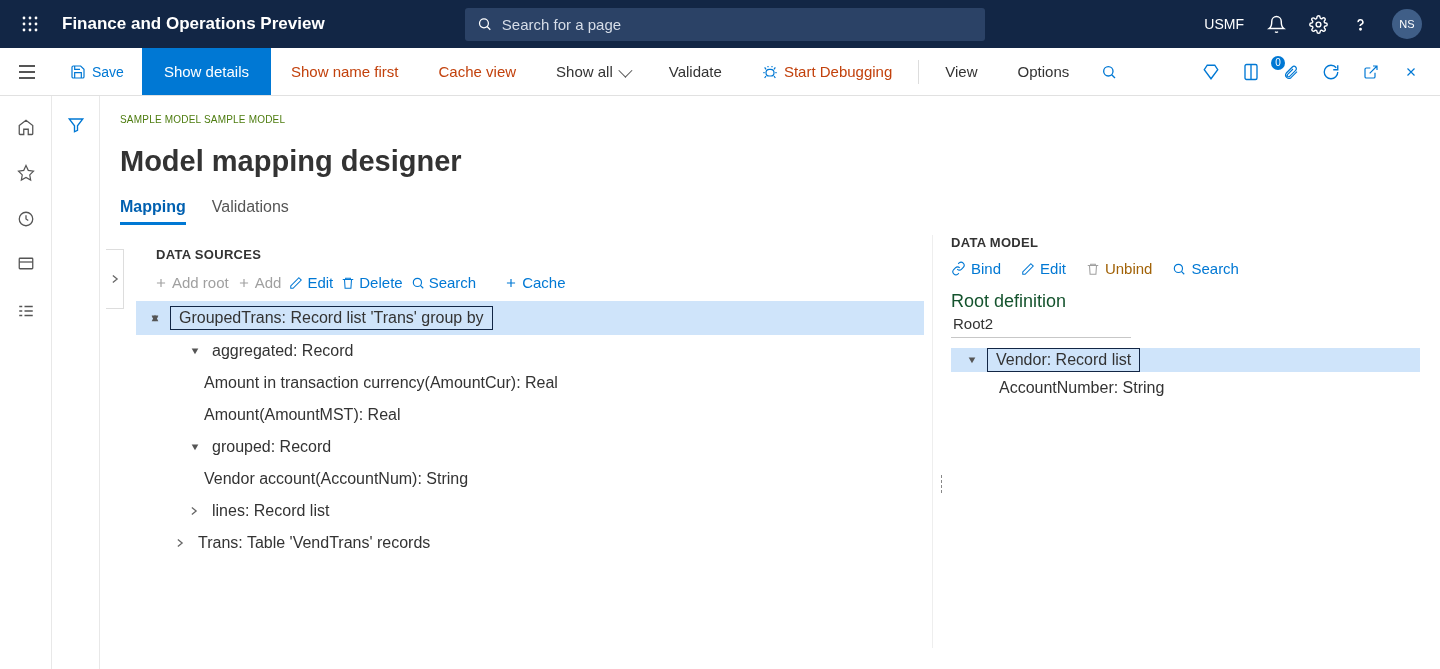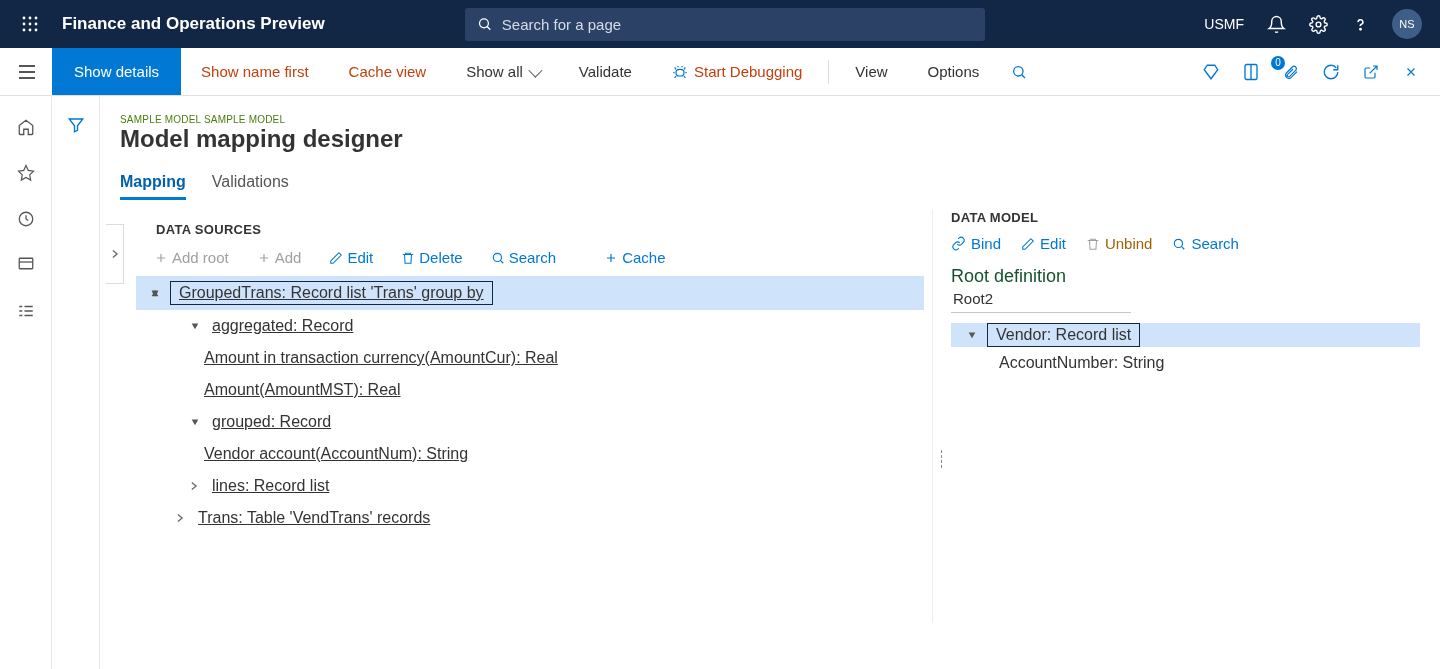--- a/index.html
+++ b/index.html
@@ -75,21 +75,21 @@
   .filter-col {
     width:48px; border-right:1px solid #e8e8e8;
     display:flex; justify-content:center; padding-top:20px;
   }
   .filter-col .fi { color:#0078d4; cursor:pointer; }
 
   .main {
     flex:1; padding:18px 14px 12px 20px; position:relative; overflow:hidden;
   }
   .crumb { color:#4d7c0f; font-size:10px; letter-spacing:.2px; }
-  .page-title { font-size:24px; font-weight:600; margin-top:0; }
+  .page-title { font-size:29px; font-weight:600; margin-top:20px; }
 
   .tabs { display:flex; gap:26px; margin-top:20px; border-bottom:none;}
   .tab {
     font-size:16px; padding-bottom:6px; cursor:pointer; color:#555;
   }
   .tab.active {
     color:#0060b0; font-weight:600; border-bottom:3px solid #0078d4;
   }
 
   .two-col { display:flex; margin-top:10px; gap:8px; height:calc(100% - 130px); }
@@ -98,25 +98,25 @@
     padding-left:6px;
   }
   .left-chevron-tab {
     position:absolute; left:-14px; top:14px;
     width:18px; height:60px; border:1px solid #ddd; border-left:none;
     display:flex; align-items:center; justify-content:center;
     background:#fff; cursor:pointer; color:#666;
   }
 
   .ds-header { font-weight:700; font-size:13px; letter-spacing:.3px; padding:12px 0 2px 30px;}
-  .ds-toolbar { display:flex; gap:28px; padding:10px 0 8px 28px; align-items:flex-start; }
+  .ds-toolbar { display:flex; gap:8px; padding:10px 0 8px 28px; align-items:flex-start; }
   .ds-btn { display:flex; align-items:center; gap:4px; color:#0078d4; cursor:pointer; font-size:15px;}
   .ds-btn.disabled { color:#a0a0a0; cursor:default; }
   
-  .tree { padding-left:10px; margin-top:2px;text-decoration:underline; }
+  .tree { padding-left:10px; margin-top:2px; }
   .selrow {
     background:#cfe4fa; height:34px; display:flex; align-items:center;
     margin-right:8px;
   }
   .selrow-chevron { margin:0 10px 0 14px; color:#666; }
   .selrow-text {
     border:1px solid #122645; padding:2px 8px; font-size:16px; background:#cfe4fa;
   }
   .node { display:flex; align-items:center; height:32px; font-size:16px; padding-left:28px; }
   .node .nchev { width:16px; margin-right:6px; color:#666; }
@@ -197,20 +197,27 @@
   </div>
 </div>
 
 <div class="hamburger-btn">
   <svg width="18" height="14" viewBox="0 0 18 14" stroke="#555" stroke-width="1.8">
       <path d="M1 1h16M1 7h16M1 13h16"></path>
     </svg>
 </div>
 
 <div class="cmdbar" style="padding-left:52px;">
+  <div class="cmd-save">
+    <svg width="16" height="16" viewBox="0 0 24 24" fill="none" stroke="#0078d4" stroke-width="1.8">
+        <path d="M19 21H5a2 2 0 0 1-2-2V5a2 2 0 0 1 2-2h11l5 5v11a2 2 0 0 1-2 2z"></path>
+        <path d="M17 21v-8H7v8M7 3v5h8"></path>
+      </svg>
+    <span>Save</span>
+  </div>
   <div class="cmd-showdetails">
     <span>Show details</span>
   </div>
   <div class="cmd-link">Show name first</div>
   <div class="cmd-link">Cache view</div>
   <div class="cmd-text">
     <span>Show all</span>
     <span class="chev-down"></span>
   </div>
   <div class="cmd-text">Validate</div>

